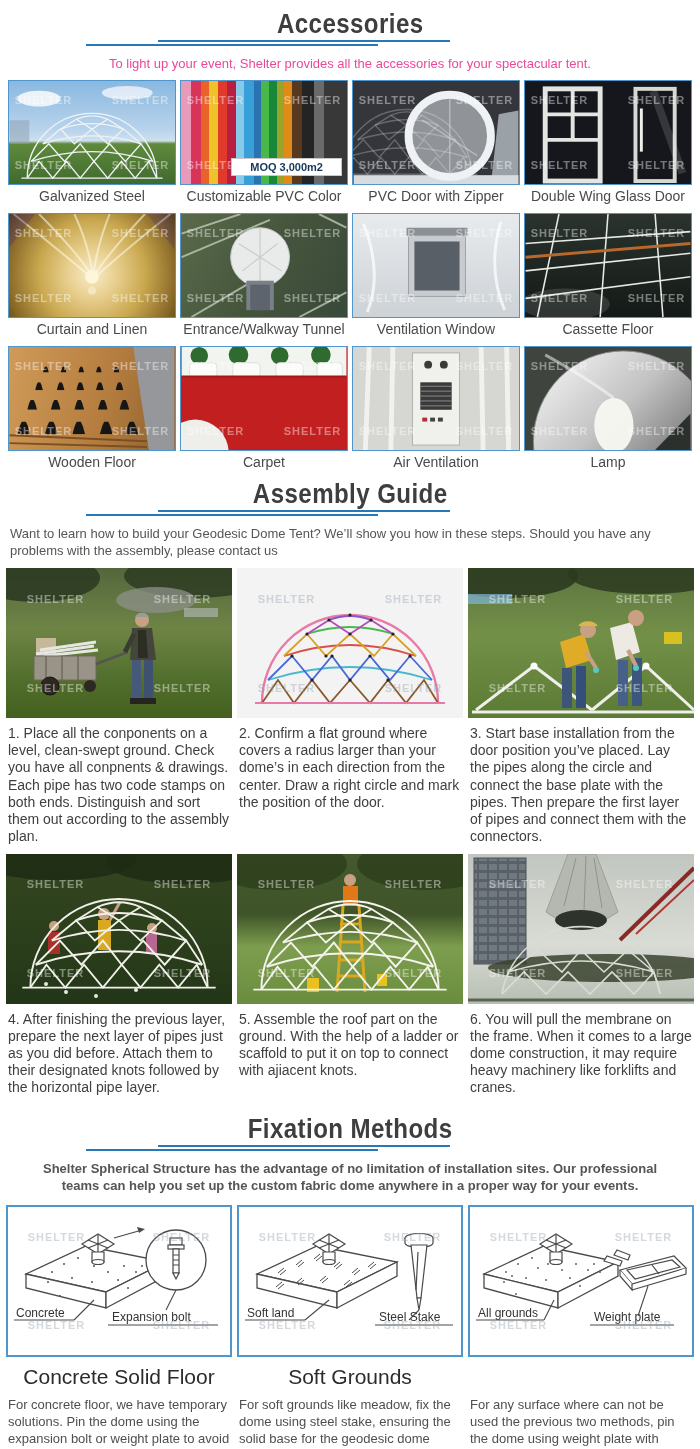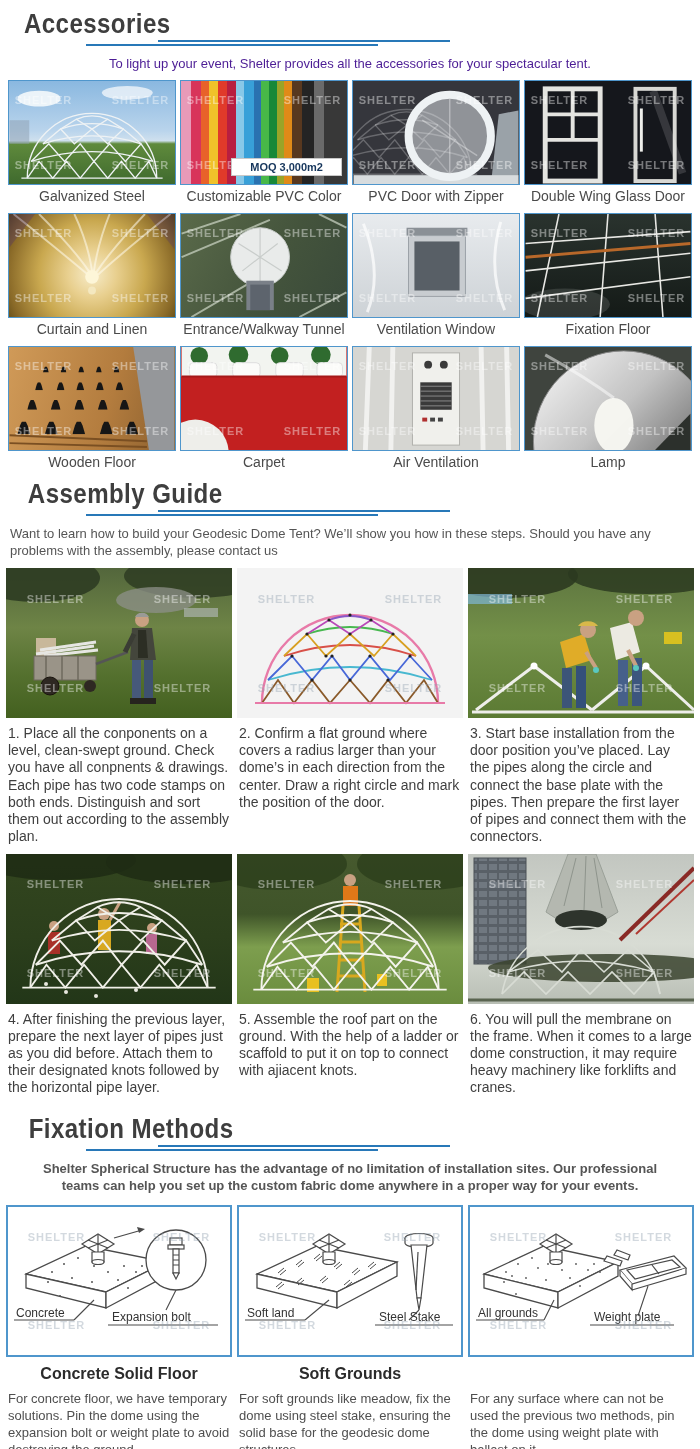--- a/index.html
+++ b/index.html
@@ -1,42 +1,42 @@
 <!DOCTYPE html>
 <html><head>
 <meta charset="utf-8">
 <style>
   html,body { margin:0; padding:0; }
   body { width:700px; background:#fff; font-family:"Liberation Sans",sans-serif; color:#333; }
 
-  .sec-head { text-align:left; margin:8px 0 0;padding-left:12px; }
+  .sec-head { text-align:center; margin:8px 0 0; }
   .sec-head h2 { display:inline-block; margin:0; font-size:28px; font-weight:bold; color:#3e3e3e;
                  transform:scaleX(.86); letter-spacing:.5px; white-space:nowrap; }
   .rule { position:relative; height:9px; }
   .rule i { position:absolute; height:2px; background:#2878b8; }
   .rule .r1 { left:158px; width:292px; top:0; }
   .rule .r2 { left:86px;  width:292px; top:4px; }
 
-  .subtitle { text-align:center; font-size:13px; color:#4c1d95; margin:7px 12px 9px; }
+  .subtitle { text-align:center; font-size:13px; color:#ec4899; margin:7px 12px 9px; }
   .intro { font-size:13px; color:#555; line-height:1.32; margin:6px 10px 9px; }
   .intro.center { text-align:center; margin:6px 24px 10px;font-weight:bold; }
 
   .grid4 { display:grid; grid-template-columns:repeat(4,168px); gap:9px 4px; padding:0 8px; }
   .grid3 { display:grid; grid-template-columns:repeat(3,226px); gap:0 5px; padding:0 6px; }
 
   figure { margin:0; }
   .thumb { position:relative; height:105px; border:1px solid #4f96cc; box-sizing:border-box; overflow:hidden; }
   .thumb svg.art, .photo3 svg.art, .mbox svg.art { position:absolute; inset:0; width:100%; height:100%; display:block; }
   .cap { text-align:center; font-size:14px; color:#4a4a4a; margin-top:3px; }
 
   .photo3 { position:relative; height:150px; overflow:hidden; }
   .step { font-size:14px; color:#3f3f3f; line-height:1.22; margin:7px 2px 9px; }
 
   .mbox { position:relative; height:152px; border:2px solid #4f96cc; box-sizing:border-box; background:#fff; overflow:hidden; }
-  .mcap { text-align:center; font-weight:bold; font-size:16px; color:#2b2b2b; margin:8px 0 7px; }
+  .mcap { text-align:center; font-weight:normal; font-size:21px; color:#2b2b2b; margin:8px 0 7px; }
   .mdesc { font-size:13px; color:#4f4f4f; line-height:1.32; margin:0 2px; }
 
   .watermark { position:absolute; inset:0; display:flex; flex-wrap:wrap; align-content:space-around;
                justify-content:space-around; pointer-events:none; overflow:hidden;gap:28px; }
   .watermark span { color:rgba(255,255,255,.42); font-weight:bold; font-size:11px; letter-spacing:1px; }
   .watermark.dark span { color:rgba(145,160,175,.4); }
 
   .moq-badge { position:absolute; right:5px; bottom:8px; background:#fff; border:1px solid #c8c8c8;
                padding:2px 18px; font-size:11px; font-weight:bold; color:#16365c; }
 
@@ -260,21 +260,21 @@
         <path d="M0,44 L168,30" stroke="#b8682a" stroke-width="3"></path>
         <ellipse cx="40" cy="92" rx="46" ry="16" fill="rgba(255,255,255,.12)"></ellipse>
       </svg>
       <div class="watermark">
           <span>SHELTER</span>
           <span>SHELTER</span>
           <span>SHELTER</span>
           <span>SHELTER</span>
         </div>
     </div>
-    <figcaption class="cap">Fixation Floor</figcaption>
+    <figcaption class="cap">Cassette Floor</figcaption>
   </figure>
 
   <figure>
     <div class="thumb bg-wood">
       <svg class="art" viewBox="0 0 168 105">
         <polygon points="126,0 168,0 168,105 142,105" fill="#95979a"></polygon>
         <path d="M0,90 L140,96 M0,98 L140,102" stroke="#7a4f22" stroke-width="2"></path>
         <use href="#stud" x="34" y="20" width="6" height="6"></use>
           <use href="#stud" x="52" y="20" width="6" height="6"></use>
         <use href="#stud" x="70" y="20" width="6" height="6"></use>

